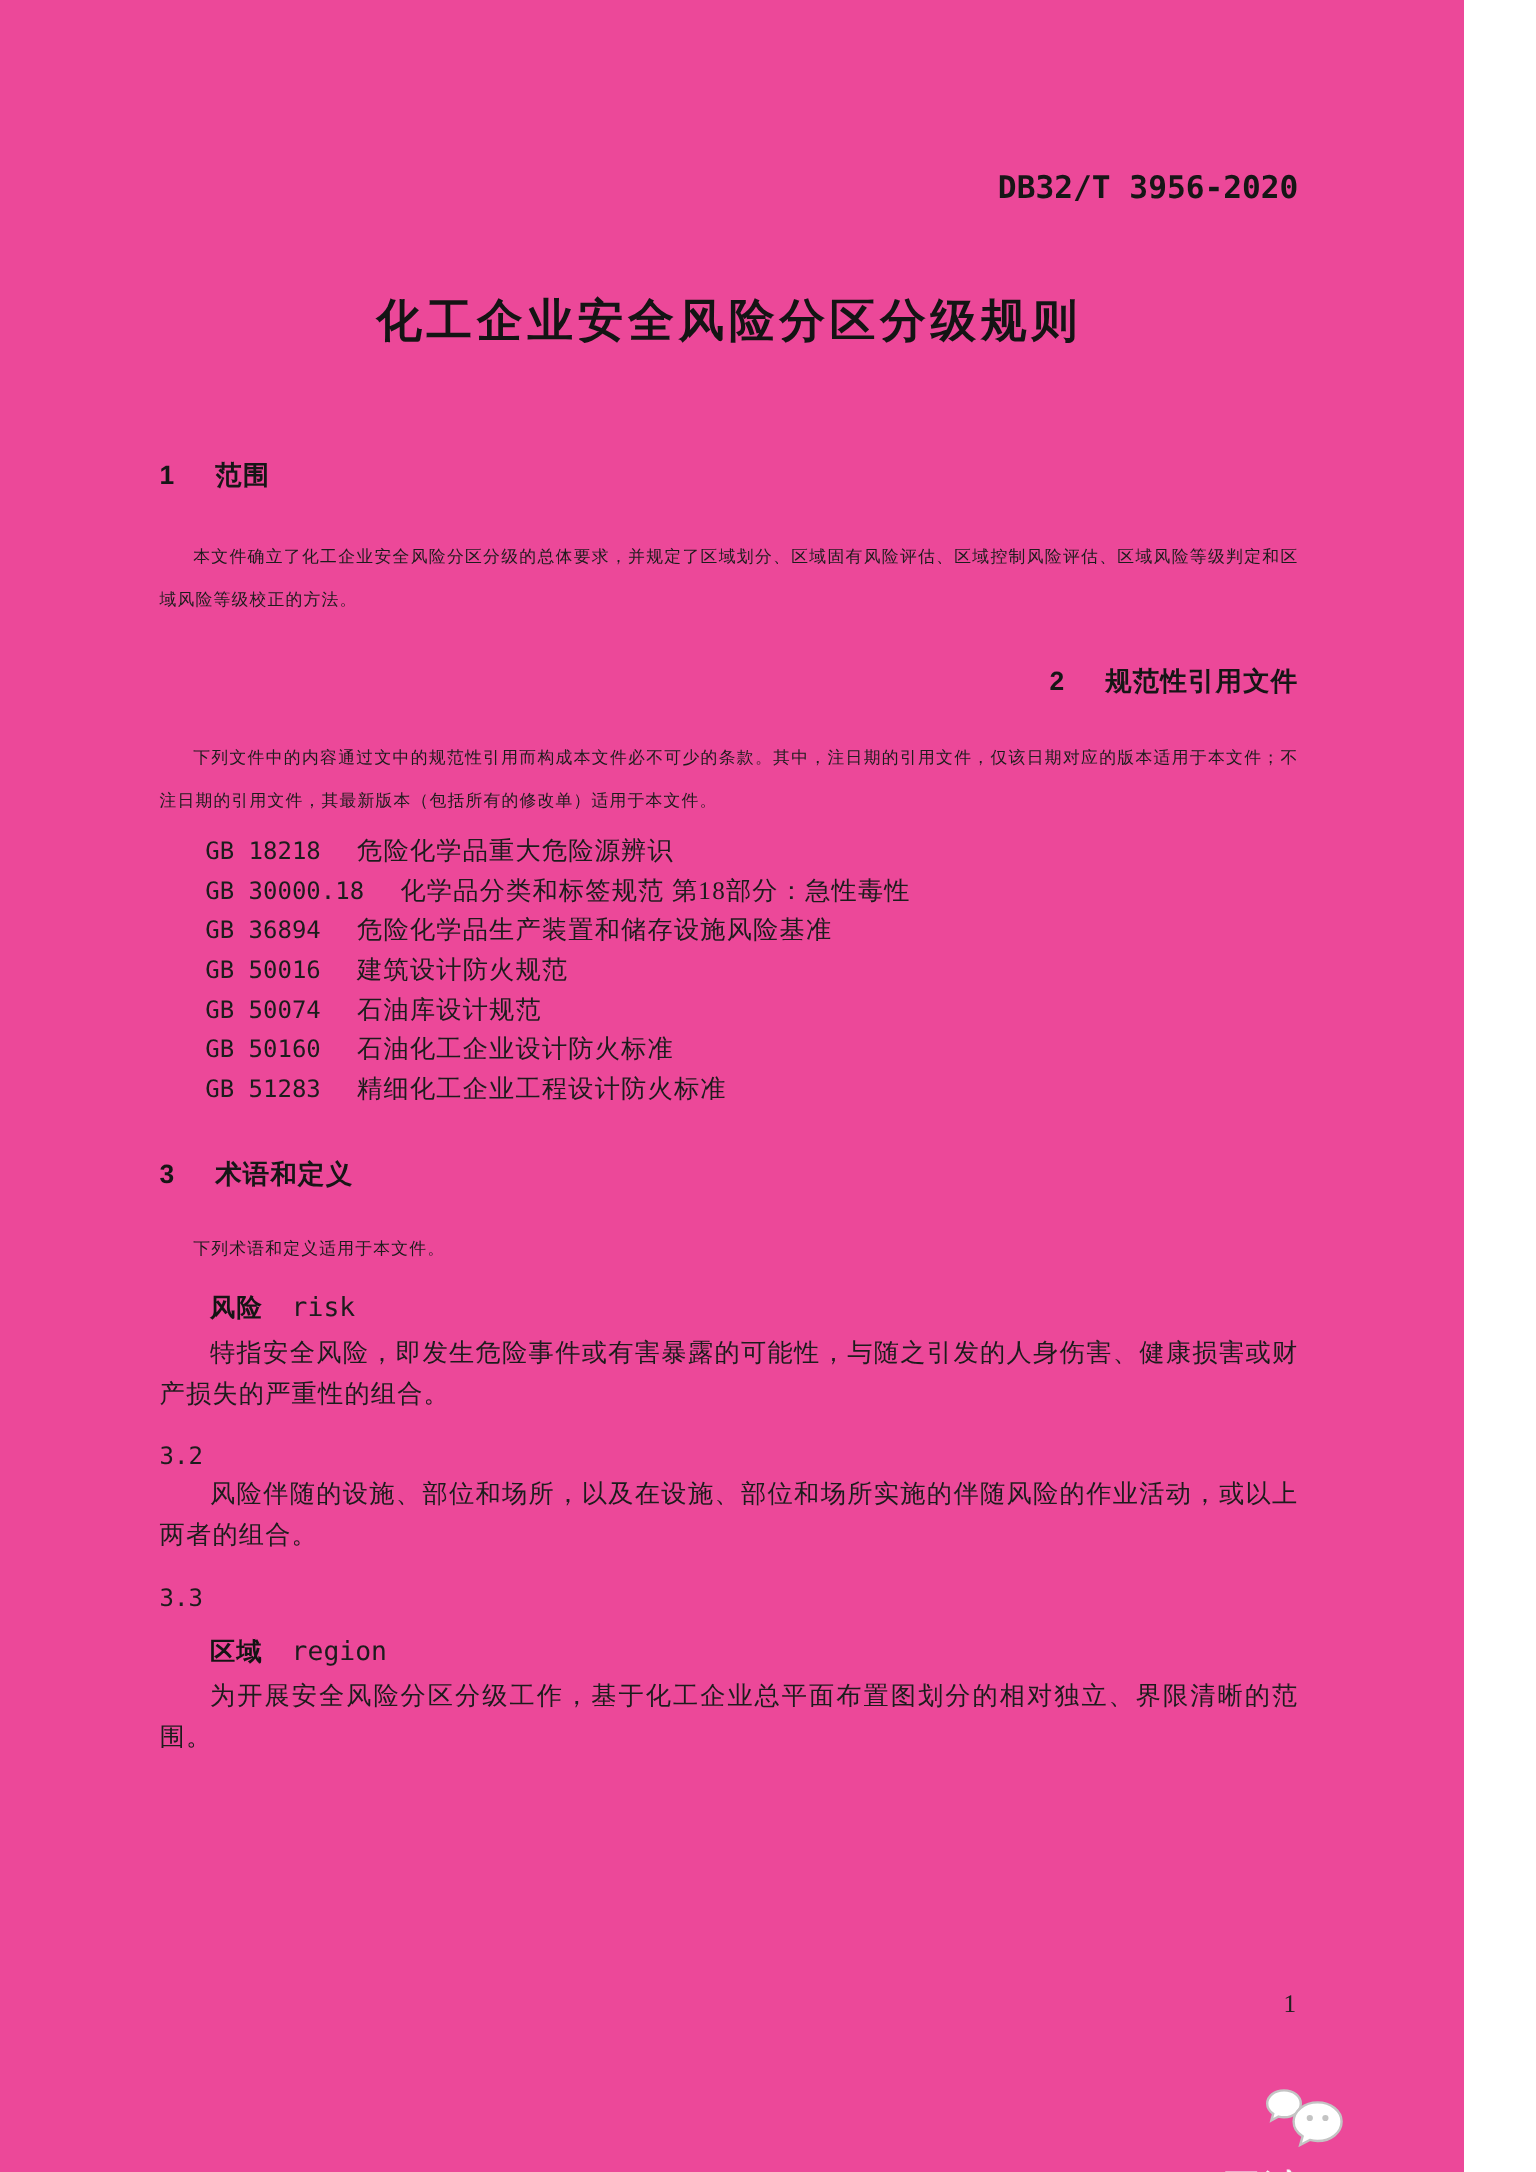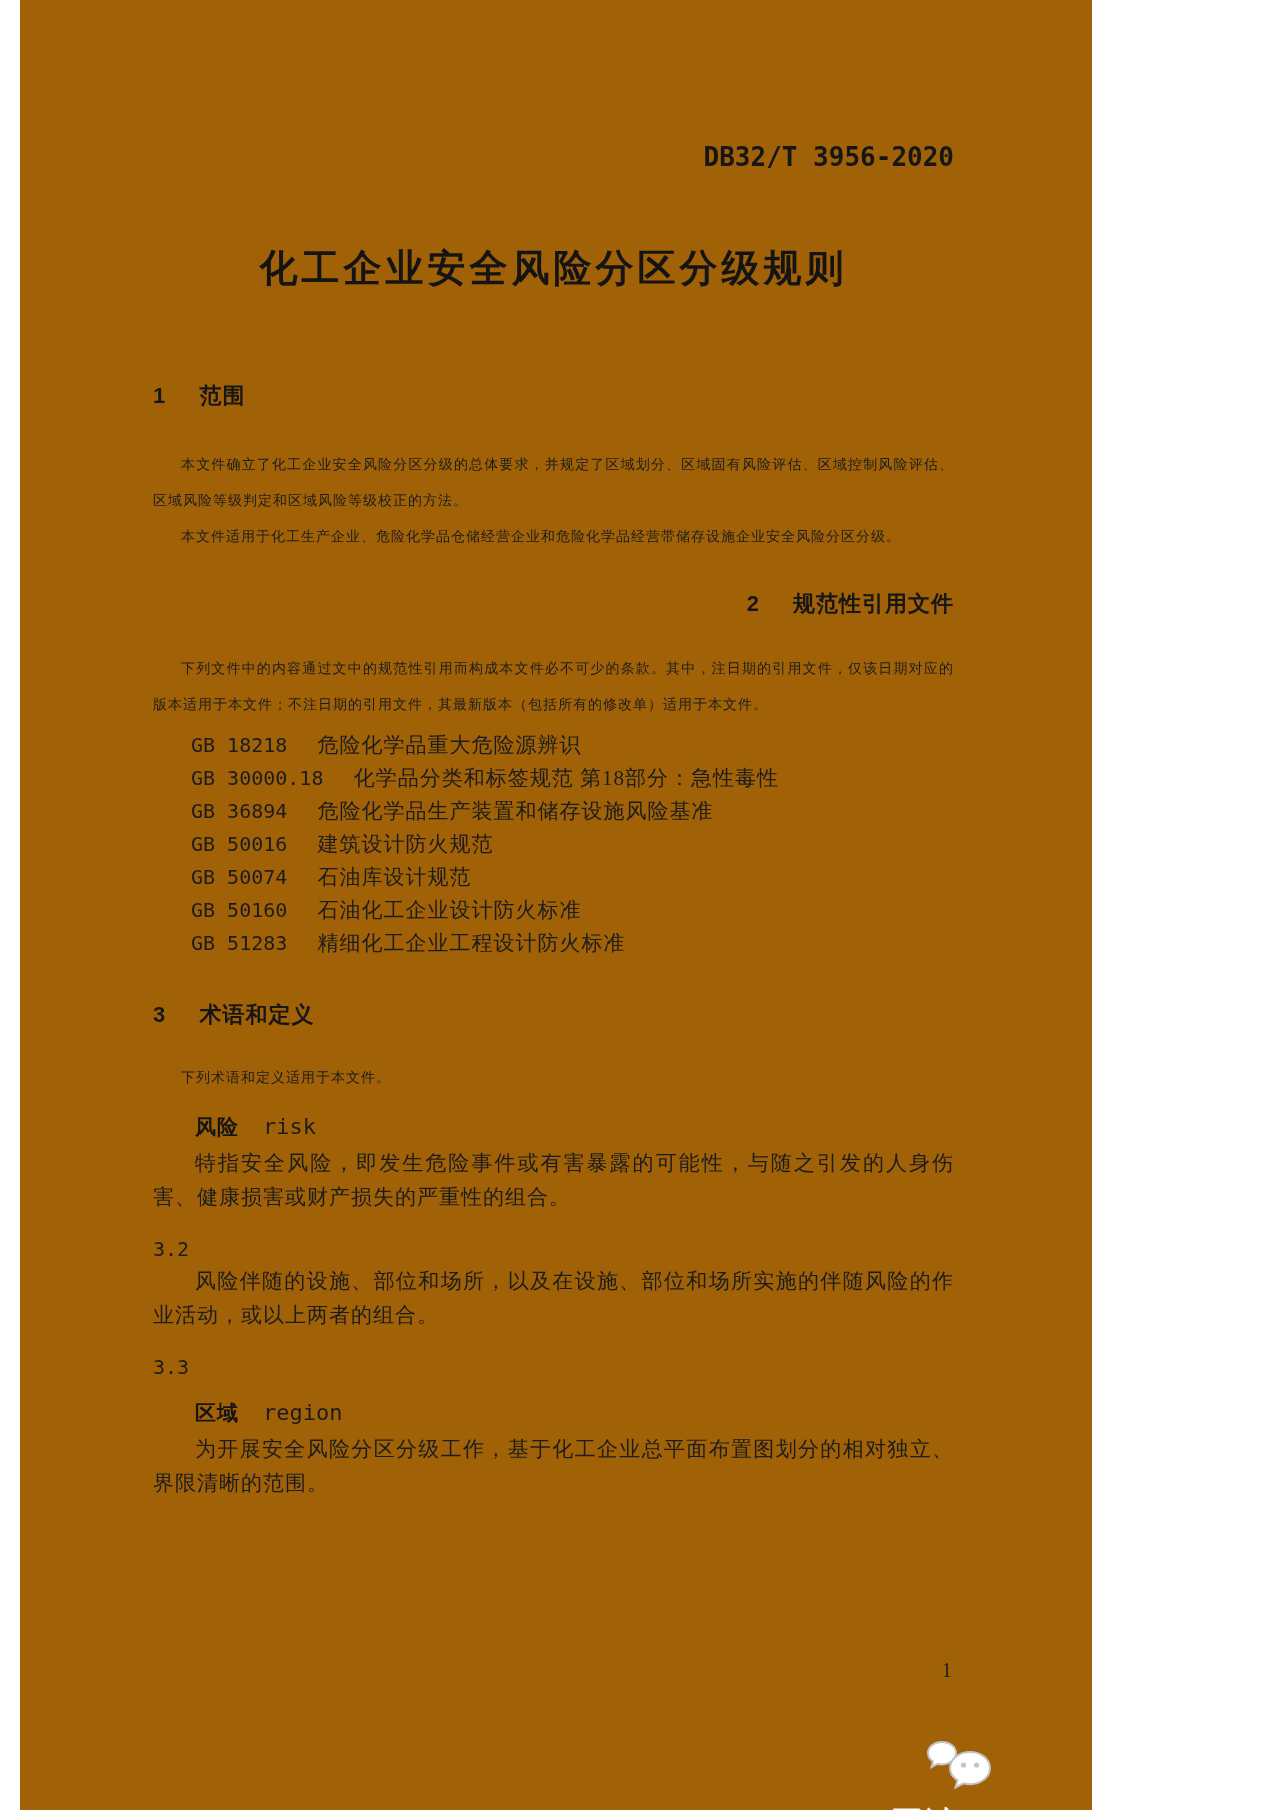--- a/index.html
+++ b/index.html
@@ -1,24 +1,23 @@
 <!DOCTYPE html>
 <html><head>
 <meta charset="utf-8">
 <style>
   html, body { margin: 0; padding: 0; background: #ffffff; }
   .page {
     position: relative;
-    width: 1072px;
+    width: 1220px;
     height: 1810px;
-    background: #a16207;
+    background: #ec4899;
     overflow: hidden;
     color: #1c1c1c;
     font-family: "Liberation Serif", "DejaVu Serif", serif;
-    margin-left: 20px;
   }
   .content {
     padding: 0 138px 0 133px;
   }
   .doc-code {
     margin-top: 142px;
     text-align: right;
     font-family: "DejaVu Sans Mono", "Liberation Mono", monospace;
     font-size: 26px;
     line-height: 30px;
@@ -135,21 +134,20 @@
 
     <div class="doc-code">DB32/T 3956-2020</div>
 
     <div class="doc-title">化工企业安全风险分区分级规则</div>
 
     <div class="sec-heading s1">
       <span class="h-num">1</span>
       <span class="h-label">范围</span>
     </div>
     <div class="para p1">本文件确立了化工企业安全风险分区分级的总体要求，并规定了区域划分、区域固有风险评估、区域控制风险评估、区域风险等级判定和区域风险等级校正的方法。</div>
-    <div class="para p2">本文件适用于化工生产企业、危险化学品仓储经营企业和危险化学品经营带储存设施企业安全风险分区分级。</div>
 
     <div class="sec-heading s2">
       <span class="h-num">2</span>
       <span class="h-label">规范性引用文件</span>
     </div>
     <div class="para p3">下列文件中的内容通过文中的规范性引用而构成本文件必不可少的条款。其中，注日期的引用文件，仅该日期对应的版本适用于本文件；不注日期的引用文件，其最新版本（包括所有的修改单）适用于本文件。</div>
 
     <div class="ref-list">
       <div class="ref-item">
         <span class="ref-code">GB 18218</span>

